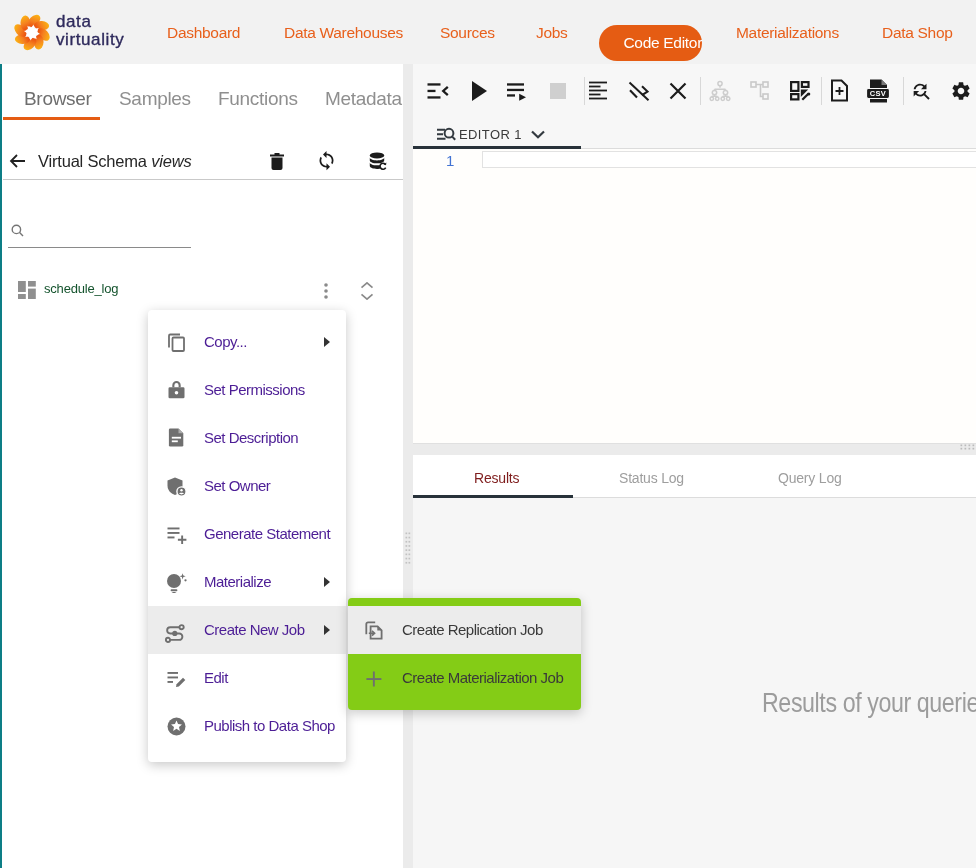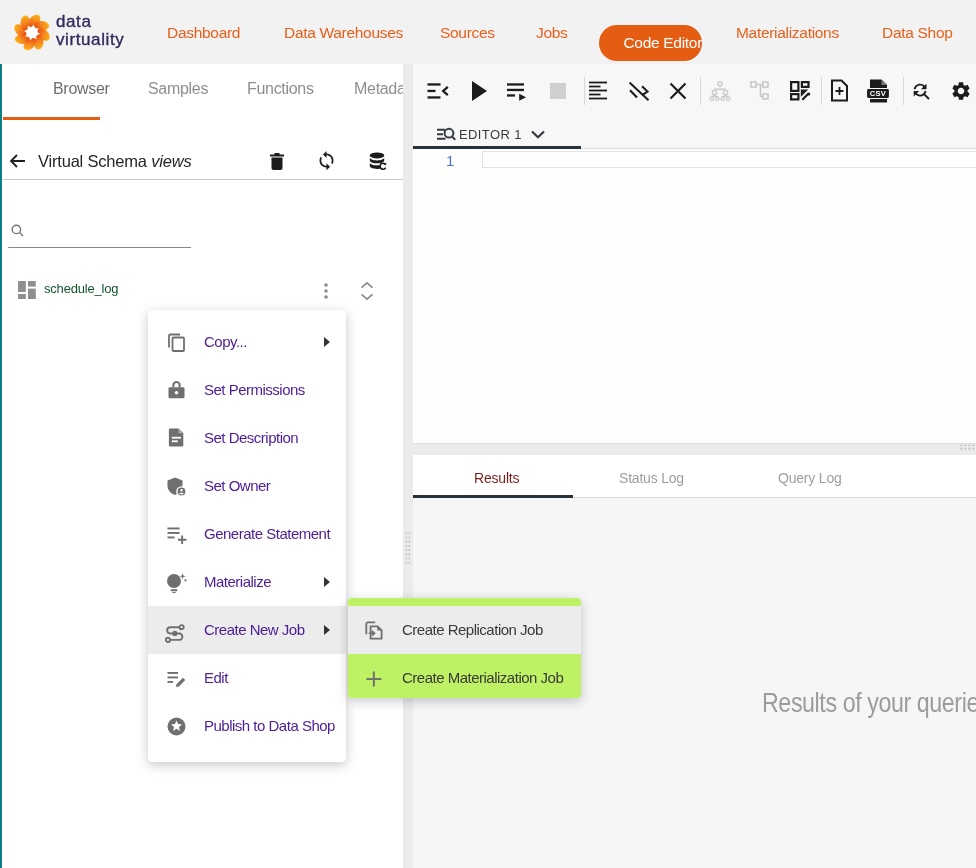--- a/index.html
+++ b/index.html
@@ -10,21 +10,21 @@
 
 
 #navbar { position:absolute; left:0; top:0; width:976px; height:64px; background:#f2f2f2; }
 .navlink { position:absolute; top:24px; font-size:15.5px; letter-spacing:-0.3px; color:#e8601c; white-space:nowrap; }
 #pill { position:absolute; left:599px; top:14px; width:103px; height:36px; background:#e55c13; border-radius:18px; color:#fff; font-size:15.5px; letter-spacing:-0.3px; text-align:right; line-height:36px;margin-top:11px; }
 #logotext { position:absolute; left:56px; top:13px; color:#2e2a5c; font-size:17px; letter-spacing:0.6px; line-height:17.5px; -webkit-text-stroke:0.35px #2e2a5c; }
 
 
 #leftpanel { position:absolute; left:0; top:64px; width:403px; height:804px; background:#fff; }
 #tealstrip { position:absolute; left:0; top:64px; width:2px; height:804px; background:#0d7e86; }
-.ltab { position:absolute; top:80px; font-size:16px; letter-spacing:-0.3px; color:#8f8f8f;margin-left:29px; }
+.ltab { position:absolute; top:88px; font-size:19px; letter-spacing:-0.3px; color:#8f8f8f; }
 #browsertab { color:#6e6e6e; }
 #tabunderline { position:absolute; left:3px; top:117px; width:97px; height:3px; background:#e55c13; }
 #lheader-border { position:absolute; left:3px; top:179px; width:400px; height:1px; background:#c9c9c9; }
 #lheader-title { position:absolute; left:38px; top:152px; font-size:16.5px; letter-spacing:-0.2px; color:#262626; }
 #search-line { position:absolute; left:8px; top:247px; width:183px; height:1px; background:#8a8a8a; }
 
 #sched-text { position:absolute; left:44px; top:281px; font-size:13px; letter-spacing:-0.2px; color:#14532d; }
 
 
 #gutter { position:absolute; left:403px; top:64px; width:10px; height:804px; background:#ebebeb; }
@@ -42,21 +42,21 @@
 #hsplit { position:absolute; left:413px; top:443px; width:563px; height:12px; background:#ebebeb; border-top:1px solid #e0e0e0; }
 #restabrow { position:absolute; left:413px; top:455px; width:563px; height:42px; background:#fff; }
 #restab-border { position:absolute; left:413px; top:497px; width:563px; height:1px; background:#dcdcdc; }
 #restab-underline { position:absolute; left:413px; top:495px; width:160px; height:3px; background:#28323a; }
 .restab { position:absolute; top:470px; font-size:14px; letter-spacing:-0.2px; color:#9e9e9e; }
 #respanel { position:absolute; left:413px; top:498px; width:563px; height:370px; background:#f6f6f6; }
 #bigtext { position:absolute; left:762px; top:687px; font-size:28px; letter-spacing:-0.5px; color:#9c9c9c; white-space:nowrap; transform:scaleX(0.83); transform-origin:0 0; }
 
 
 #menu { position:absolute; left:148px; top:310px; width:198px; height:452px; background:#fff; border-radius:4px; box-shadow:0 3px 12px rgba(0,0,0,0.22); z-index:30; }
-#submenu { position:absolute; left:348px; top:598px; width:233px; height:100px; background:#bef264; border-radius:4px; box-shadow:0 3px 12px rgba(0,0,0,0.22); z-index:31; }
+#submenu { position:absolute; left:348px; top:598px; width:233px; height:112px; background:#84cc16; border-radius:4px; box-shadow:0 3px 12px rgba(0,0,0,0.22); z-index:31; }
 .mitem { position:absolute; left:0; width:100%; height:48px; }
 .mitem.hl { background:#ececec; }
 .mtext { position:absolute; left:56px; top:15px; font-size:15px; letter-spacing:-0.5px; color:#4c1d95; white-space:nowrap; }
 .marrow { position:absolute; right:16px; top:19px; width:0; height:0; border-left:6px solid #333; border-top:5px solid transparent; border-bottom:5px solid transparent; }
 .micon { position:absolute; left:18px; top:14px; }
 .s-mtext { position:absolute; left:54px; top:15px; font-size:15px; letter-spacing:-0.5px; color:#3a3a3a; white-space:nowrap; }
 .s-micon { position:absolute; left:16px; top:14px; }
 </style>
 </head>
 <body>

